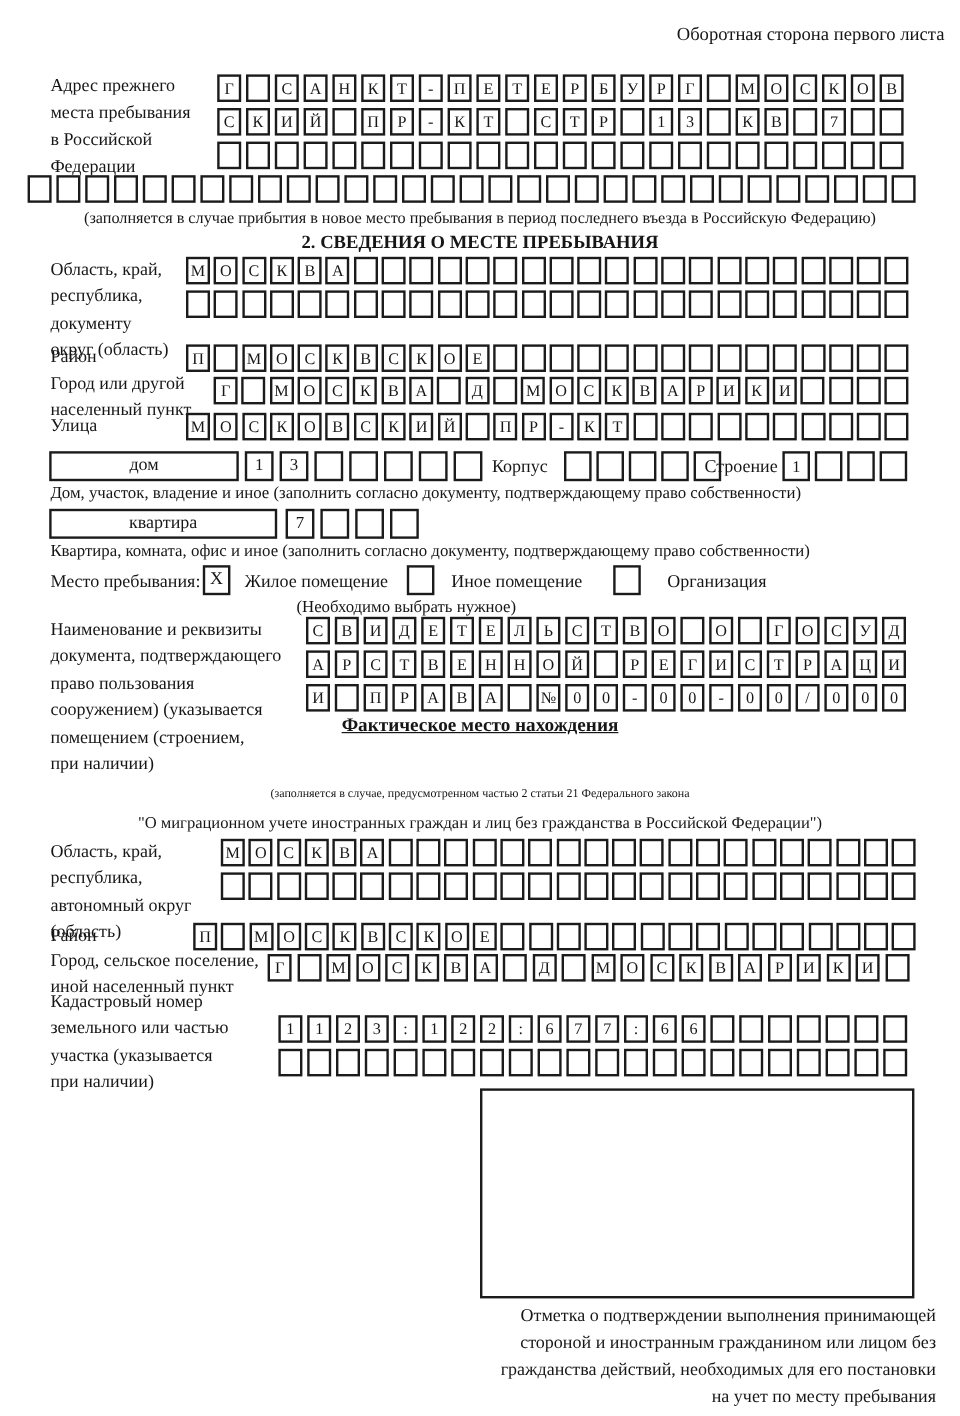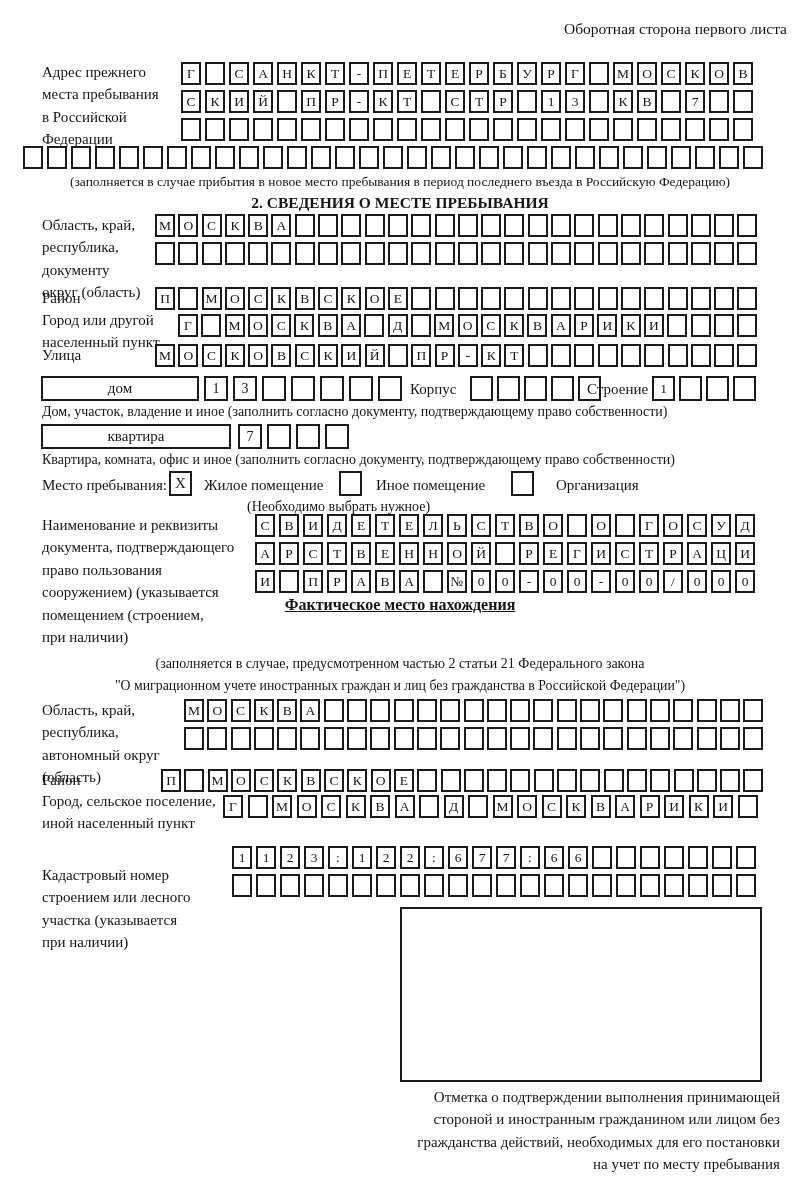--- a/index.html
+++ b/index.html
@@ -439,21 +439,21 @@
       <span class="cell">-</span>
       <span class="cell">0</span>
       <span class="cell">0</span>
       <span class="cell">/</span>
       <span class="cell">0</span>
       <span class="cell">0</span>
       <span class="cell">0</span>
     </div>
 
   <div class="abs cap center bold" style="top:596px; font-size:16px;text-decoration:underline;">Фактическое место нахождения</div>
-  <div class="abs note center" style="top:656px; font-size:14px;">(заполняется в случае, предусмотренном частью 2 статьи 21 Федерального закона</div>
+  <div class="abs note center" style="top:656px; font-size:10px;">(заполняется в случае, предусмотренном частью 2 статьи 21 Федерального закона</div>
   <div class="abs note center" style="top:678px; font-size:13.8px;">"О миграционном учете иностранных граждан и лиц без гражданства в Российской Федерации")</div>
 
   <div class="abs lbl" style="left:42px; top:699px;">
     <div>Область, край,</div>
     <div>республика,</div>
     <div>автономный округ</div>
     <div>(область)</div>
   </div>
   <div class="abs grid" style="left:184px; top:699px; gap:3.3px;">
       <span class="cell">М</span>
@@ -562,23 +562,23 @@
       <span class="cell">К</span>
       <span class="cell">В</span>
       <span class="cell">А</span>
       <span class="cell">Р</span>
       <span class="cell">И</span>
       <span class="cell">К</span>
       <span class="cell">И</span>
       <span class="cell"></span>
     </div>
 
-  <div class="abs lbl" style="left:42px; top:864px;">
+  <div class="abs lbl" style="left:42px; top:824px;">
     <div>Кадастровый номер</div>
-    <div>строением или лесного</div>
+    <div>земельного или частью</div>
     <div>участка (указывается</div>
     <div>при наличии)</div>
   </div>
   <div class="abs grid" style="left:232px; top:846px; gap:4px;">
       <span class="cell">1</span>
       <span class="cell">1</span>
       <span class="cell">2</span>
       <span class="cell">3</span>
       <span class="cell">:</span>
       <span class="cell">1</span>

